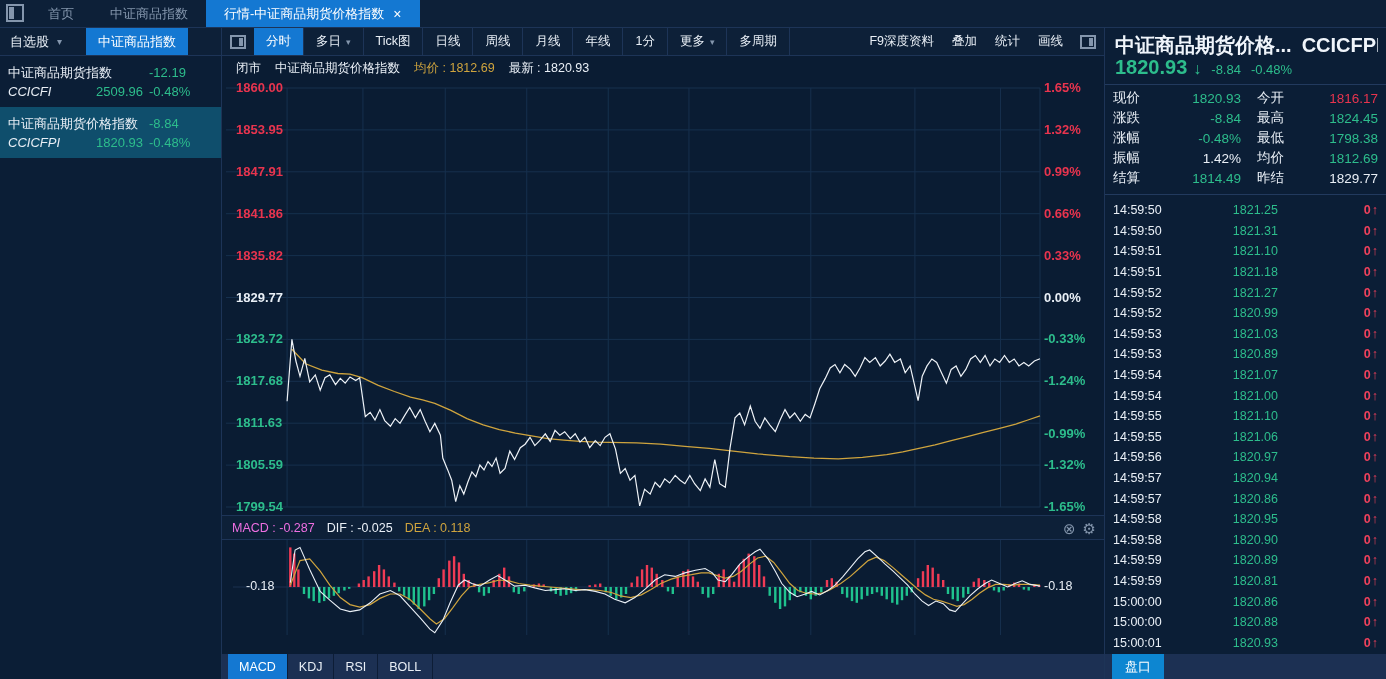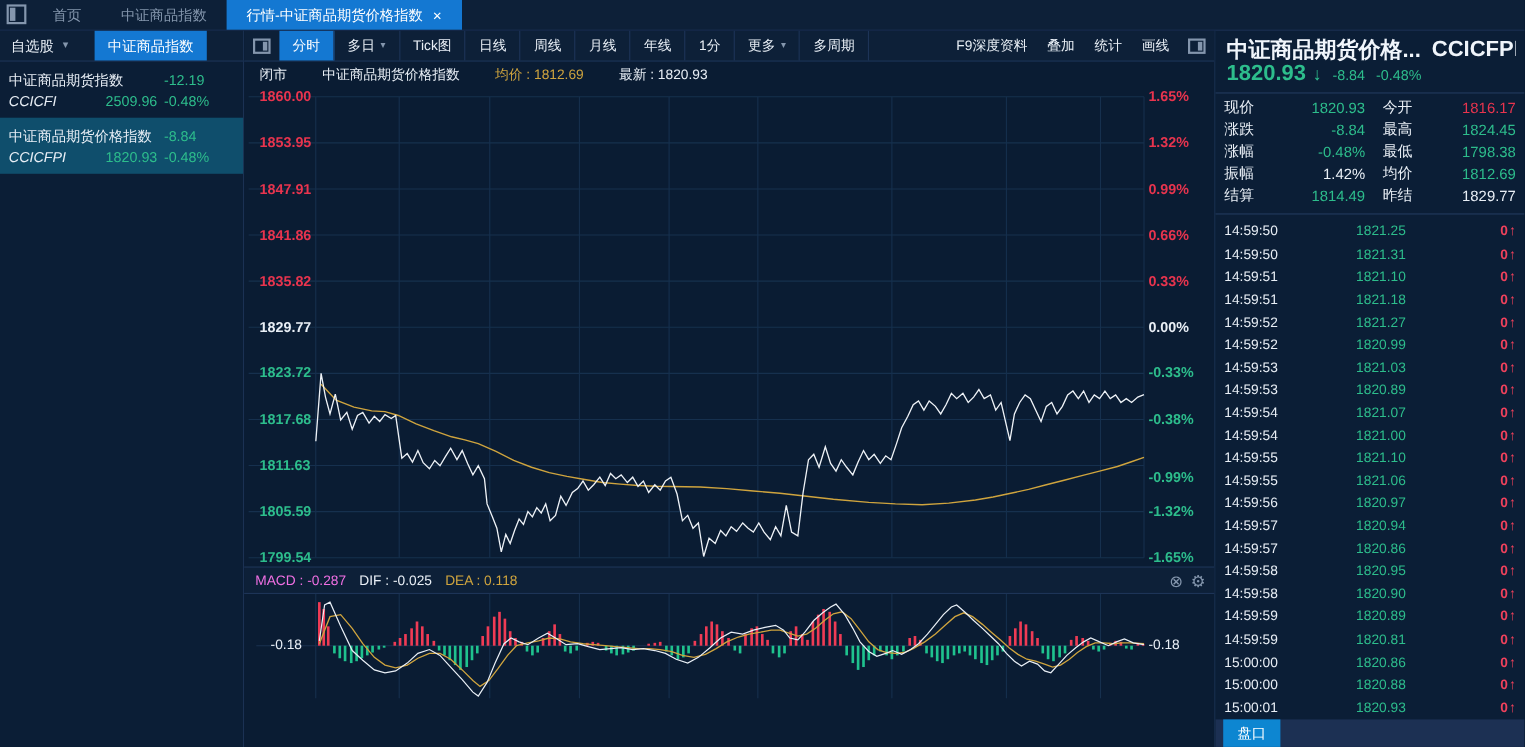--- a/index.html
+++ b/index.html
@@ -39,21 +39,21 @@
   .main{position:absolute;left:222px;top:28px;width:883px;height:651px;background:var(--bg);border-right:1px solid var(--border);}
   .toolbar{position:absolute;left:0;top:0;width:100%;height:28px;background:var(--panel);border-bottom:1px solid var(--border);display:flex;align-items:stretch;font-size:12.5px;}
   .tool-icon{width:16px;height:14px;border:2px solid var(--dim);margin:5px 8px;position:relative;align-self:center;}
   .tool-icon::before{content:"";position:absolute;right:1px;top:1px;bottom:1px;width:4px;background:var(--dim);}
   .tbtn{display:flex;align-items:center;padding:0 12px;color:var(--text);border-right:1px solid var(--border);cursor:default;white-space:nowrap;}
   .tbtn.active{background:var(--accent);color:#fff;}
   .tbtn .caret{font-size:9px;margin-left:5px;color:var(--dim);}
   .tb-spacer{flex:1;}
   .tbtn.plain{border-right:none;padding:0 9px;}
 
-  .statusbar{position:absolute;left:0;top:28px;width:100%;height:24px;display:flex;align-items:center;padding-left:14px;gap:32px;font-size:12.5px;}
+  .statusbar{position:absolute;left:0;top:28px;width:100%;height:24px;display:flex;align-items:center;padding-left:14px;gap:14px;font-size:12.5px;}
   .statusbar .nm{color:var(--text);}
   .statusbar .avg{color:var(--yellow);}
   .statusbar .last{color:var(--text);}
 
   .price-chart{position:absolute;left:0;top:52px;width:883px;height:435px;}
   .price-chart svg,.macd-panel svg{position:absolute;left:0;top:0;}
   .axis-label{position:absolute;font-size:13px;font-weight:bold;white-space:nowrap;}
 
   .macd-header{position:absolute;left:0;top:487px;width:100%;height:25px;background:var(--panel);border-top:1px solid var(--border);border-bottom:1px solid var(--border);display:flex;align-items:center;padding-left:10px;gap:12px;font-size:12.5px;}
   .mh-icons{position:absolute;right:8px;top:0;height:25px;display:flex;align-items:center;gap:7px;color:var(--dim);font-size:15px;}
@@ -247,21 +247,21 @@
       <div class="axis-label c-green" style="left: 14px; top: 335.2px;">1811.63</div>
       <div class="axis-label c-green" style="left: 14px; top: 377.1px;">1805.59</div>
       <div class="axis-label c-green" style="left: 14px; top: 419px;">1799.54</div>
       <div class="axis-label c-red" style="left: 822px; top: 0px;">1.65%</div>
       <div class="axis-label c-red" style="left: 822px; top: 41.9px;">1.32%</div>
       <div class="axis-label c-red" style="left: 822px; top: 83.8px;">0.99%</div>
       <div class="axis-label c-red" style="left: 822px; top: 125.7px;">0.66%</div>
       <div class="axis-label c-red" style="left: 822px; top: 167.6px;">0.33%</div>
       <div class="axis-label c-white" style="left: 822px; top: 209.5px;">0.00%</div>
       <div class="axis-label c-green" style="left: 822px; top: 251.4px;">-0.33%</div>
-      <div class="axis-label c-green" style="left: 822px; top: 293.3px;">-0.38%</div>
+      <div class="axis-label c-green" style="left: 822px; top: 293.3px;">-1.24%</div>
       <div class="axis-label c-green" style="left: 822px; top: 335.2px; margin-top: 11px;">-0.99%</div>
       <div class="axis-label c-green" style="left: 822px; top: 377.1px;">-1.32%</div>
       <div class="axis-label c-green" style="left: 822px; top: 419px;">-1.65%</div>
     </div>
 
   <div class="macd-header">
     <span class="c-magenta">MACD : -0.287</span>
     <span class="c-white">DIF : -0.025</span>
     <span class="c-yellow">DEA : 0.118</span>
     <span class="mh-icons">
@@ -428,20 +428,26 @@
         <rect x="811.2" y="44.4" width="2.4" height="2.6" fill="#ef3b55"></rect>
         <rect x="816.0" y="45.2" width="2.4" height="1.8" fill="#ef3b55"></rect>
         <polyline points="68.3,45.2 78.0,20.6 87.7,18.8 98.2,31.2 107.8,45.2 118.3,57.6 128.0,64.6 137.7,67.2 148.2,64.6 157.9,58.4 168.4,54.0 178.0,54.0 187.7,59.3 198.2,69.0 207.9,78.7 214.4,84.0 222.4,78.7 230.5,68.1 239.4,55.8 247.5,47.0 257.9,44.4 267.6,42.6 277.3,40.0 287.0,40.8 296.7,43.5 308.0,45.2 317.7,46.1 328.2,47.0 337.8,47.9 348.3,48.8 358.0,49.6 368.5,49.6 378.2,50.5 388.7,52.3 398.4,55.8 408.9,57.6 419.3,54.9 429.0,49.6 438.7,43.5 449.2,39.1 458.9,36.4 469.4,34.7 479.1,32.9 487.1,32.9 495.2,35.6 503.3,38.2 511.3,36.4 519.4,31.2 527.5,24.1 535.6,18.0 543.6,16.2 551.7,22.4 559.8,32.9 567.8,43.5 575.9,50.5 584.0,53.2 592.0,54.0 600.1,53.2 608.2,49.6 618.7,43.5 628.4,36.4 637.2,28.5 646.1,20.6 654.2,17.1 662.2,20.6 671.1,27.6 679.2,34.7 687.3,41.7 695.3,48.8 703.4,54.9 711.5,59.3 719.5,61.1 727.6,63.7 734.9,66.4 742.1,64.6 750.2,59.3 757.5,53.2 765.5,47.9 773.6,44.4 781.7,44.4 789.8,45.2 797.8,44.4 805.9,44.4 818.0,45.2" fill="none" stroke="#cfa43e" stroke-width="1.2"></polyline>
         <polyline points="68.3,42.6 73.1,10.0 78.0,7.4 87.7,29.4 98.2,51.4 107.8,60.2 118.3,69.0 128.0,71.6 137.7,69.9 148.2,62.8 157.9,54.0 168.4,50.5 178.0,55.8 187.7,66.4 198.2,77.8 207.9,89.2 212.8,92.8 220.8,80.4 228.1,62.8 236.2,45.2 242.6,40.0 249.9,43.5 257.9,46.1 267.6,40.0 275.7,35.6 283.0,40.0 292.6,46.1 303.1,45.2 312.8,47.9 323.3,50.5 333.0,49.6 342.7,48.8 353.2,50.5 362.9,49.6 373.3,51.4 383.0,54.0 392.7,59.3 403.2,62.8 412.9,57.6 423.4,48.8 433.1,40.0 442.7,34.7 453.2,36.4 462.9,32.9 473.4,30.3 483.1,28.5 490.4,32.9 496.0,40.0 503.3,41.7 509.7,34.7 517.8,24.1 525.9,17.1 533.1,11.8 538.0,9.2 546.0,18.8 553.3,31.2 559.8,43.5 567.8,52.3 575.1,56.7 583.2,54.0 589.6,51.4 597.7,54.9 605.8,50.5 613.0,45.2 621.1,36.4 628.4,27.6 635.6,18.8 642.9,11.8 647.7,10.0 655.8,17.1 663.1,24.1 671.1,31.2 678.4,38.2 685.7,45.2 692.9,54.0 700.2,61.1 706.6,65.5 713.9,61.1 721.2,63.7 727.6,69.9 733.3,71.6 739.7,64.6 747.8,55.8 755.9,48.8 763.1,43.5 769.6,40.0 777.6,43.5 785.7,47.0 793.0,43.5 800.2,40.8 808.3,44.4 818.0,46.1" fill="none" stroke="#e9eff6" stroke-width="1.1"></polyline>
       </svg>
       <div class="macd-side" style="left: 24px; top: 39px;">-0.18</div>
       <div class="macd-side" style="left: 822px; top: 39px;">-0.18</div>
     </div>
 
 
+  <div class="ind-tabs" id="ind-tabs">
+      <div class="itab active">MACD</div>
+      <div class="itab">KDJ</div>
+      <div class="itab">RSI</div>
+      <div class="itab">BOLL</div>
+    </div>
 </div>
 
 <div class="rightpanel">
   <div class="rp-title">
     <span>中证商品期货价格...</span>
     <span>CCICFPI</span>
   </div>
   <div class="rp-price">
     <span class="rp-last">1820.93</span>
     <span class="rp-arrow">↓</span>

